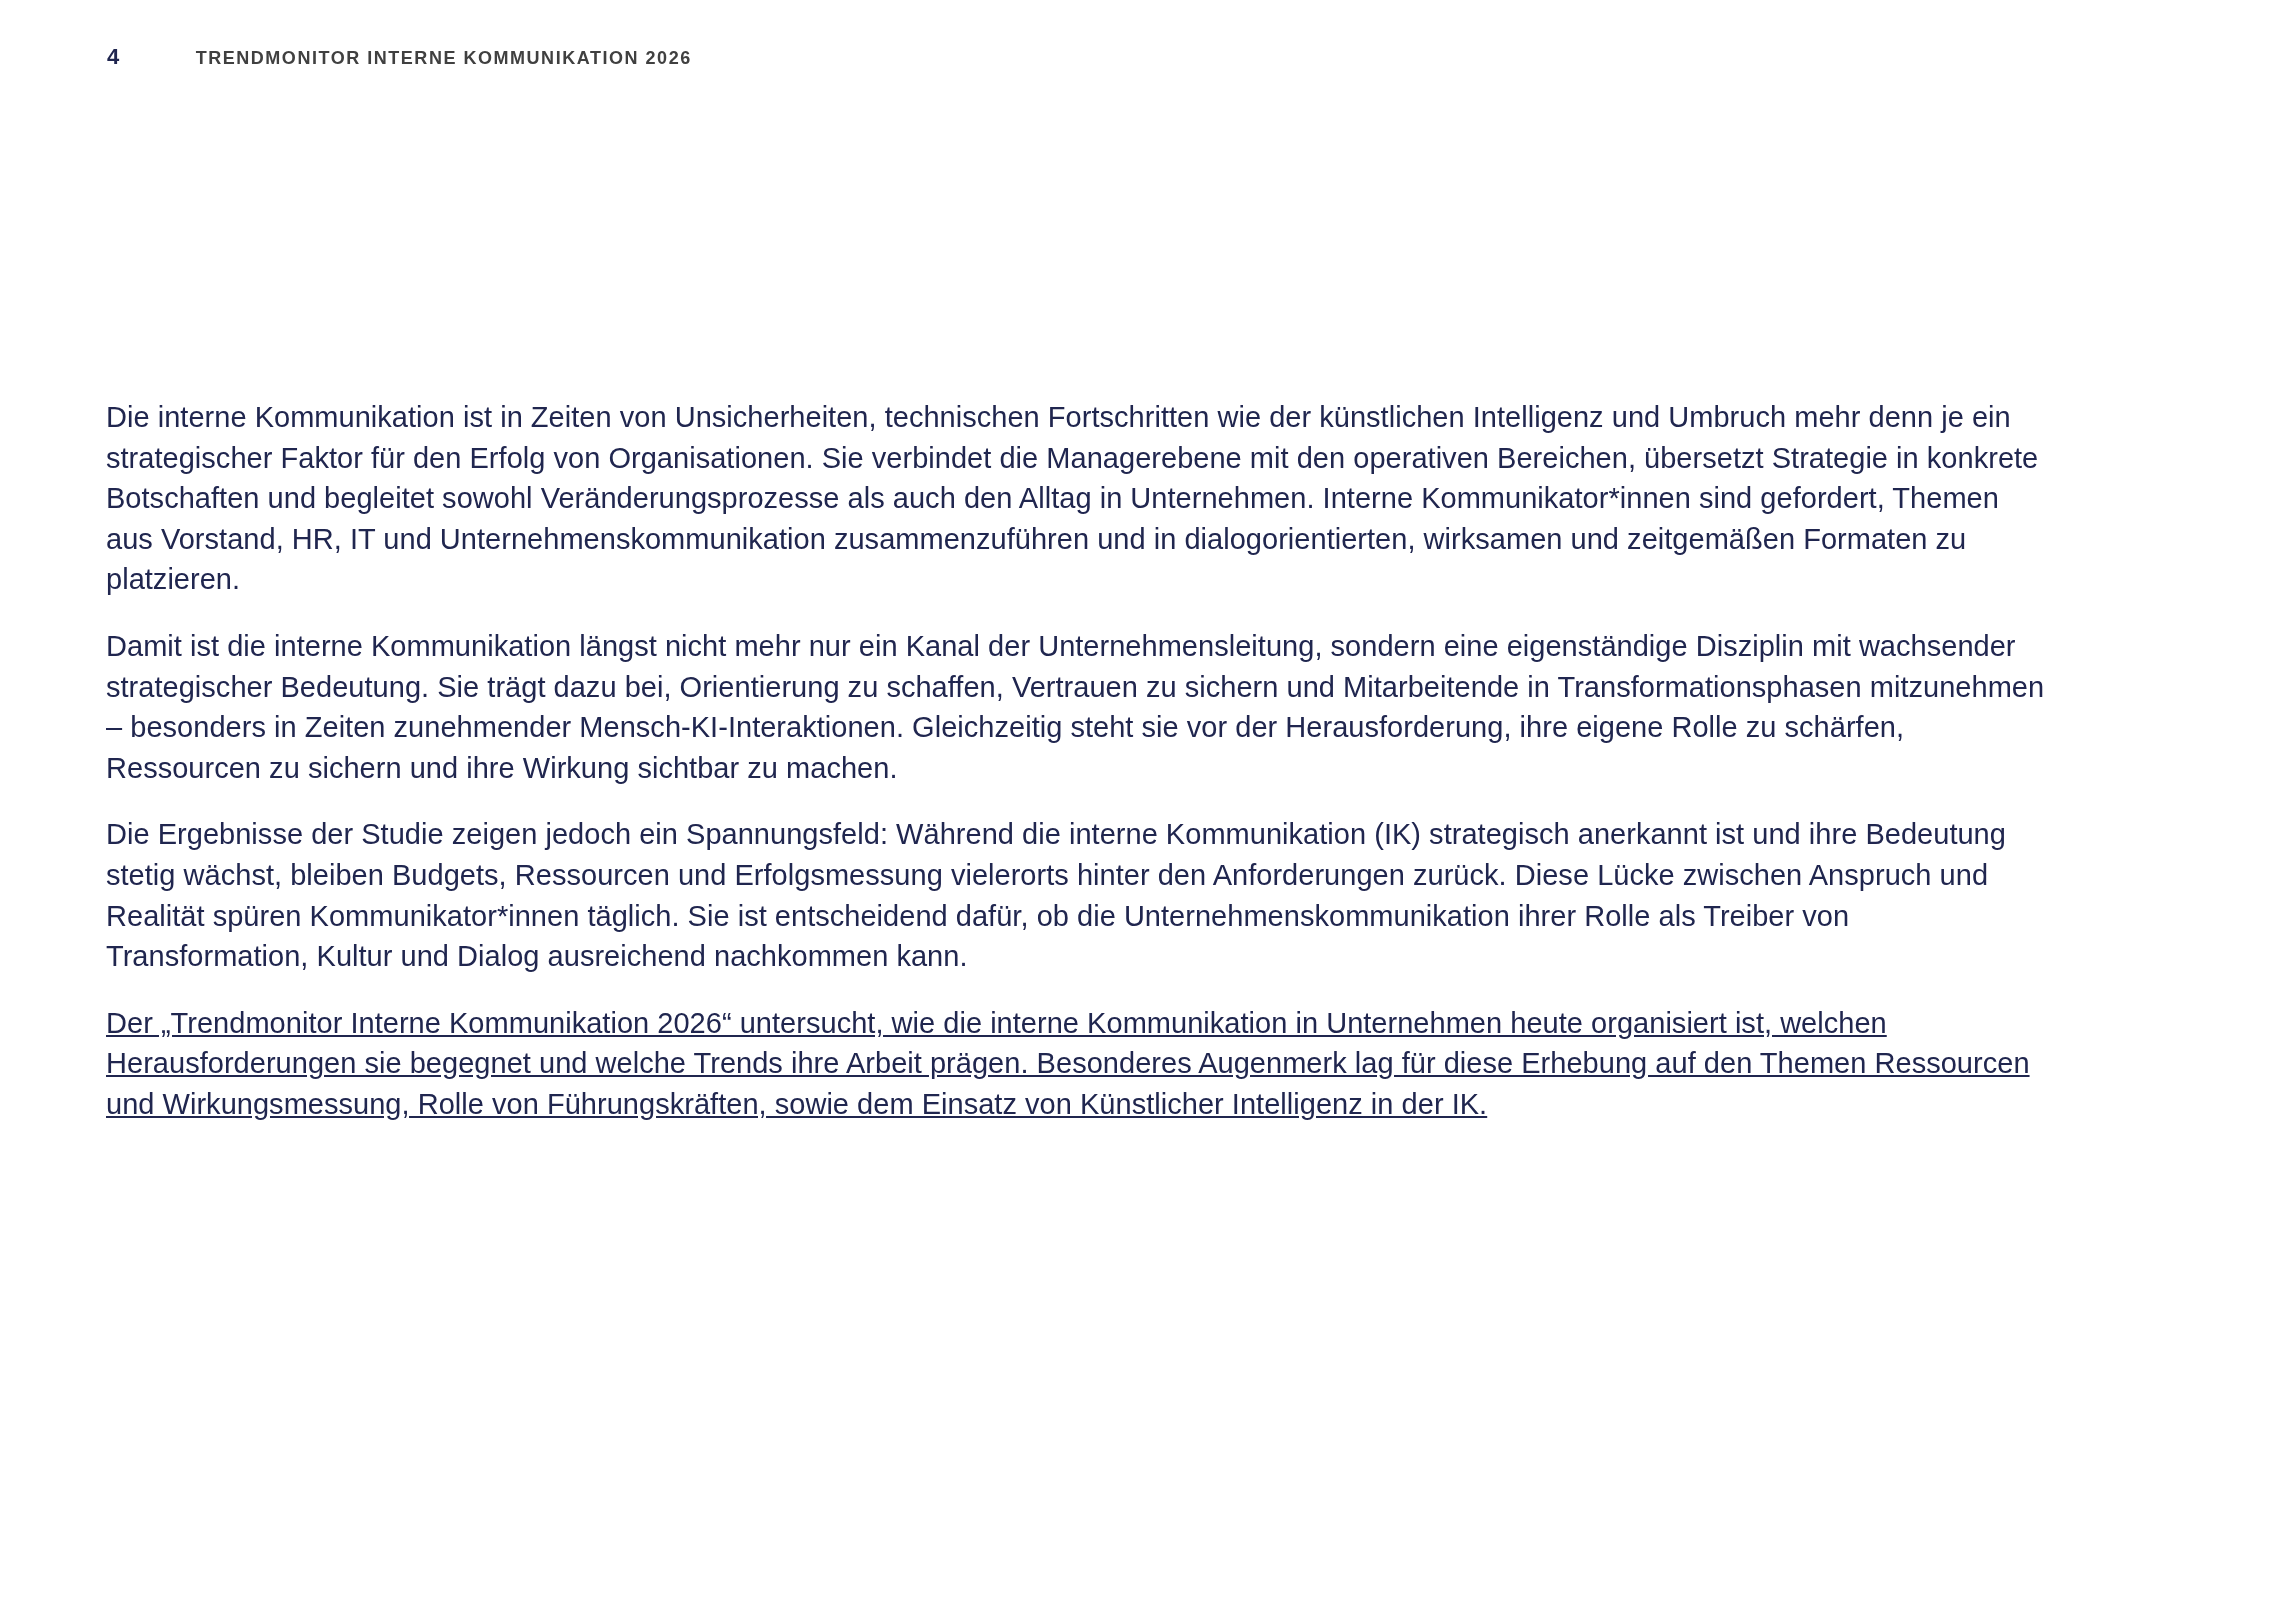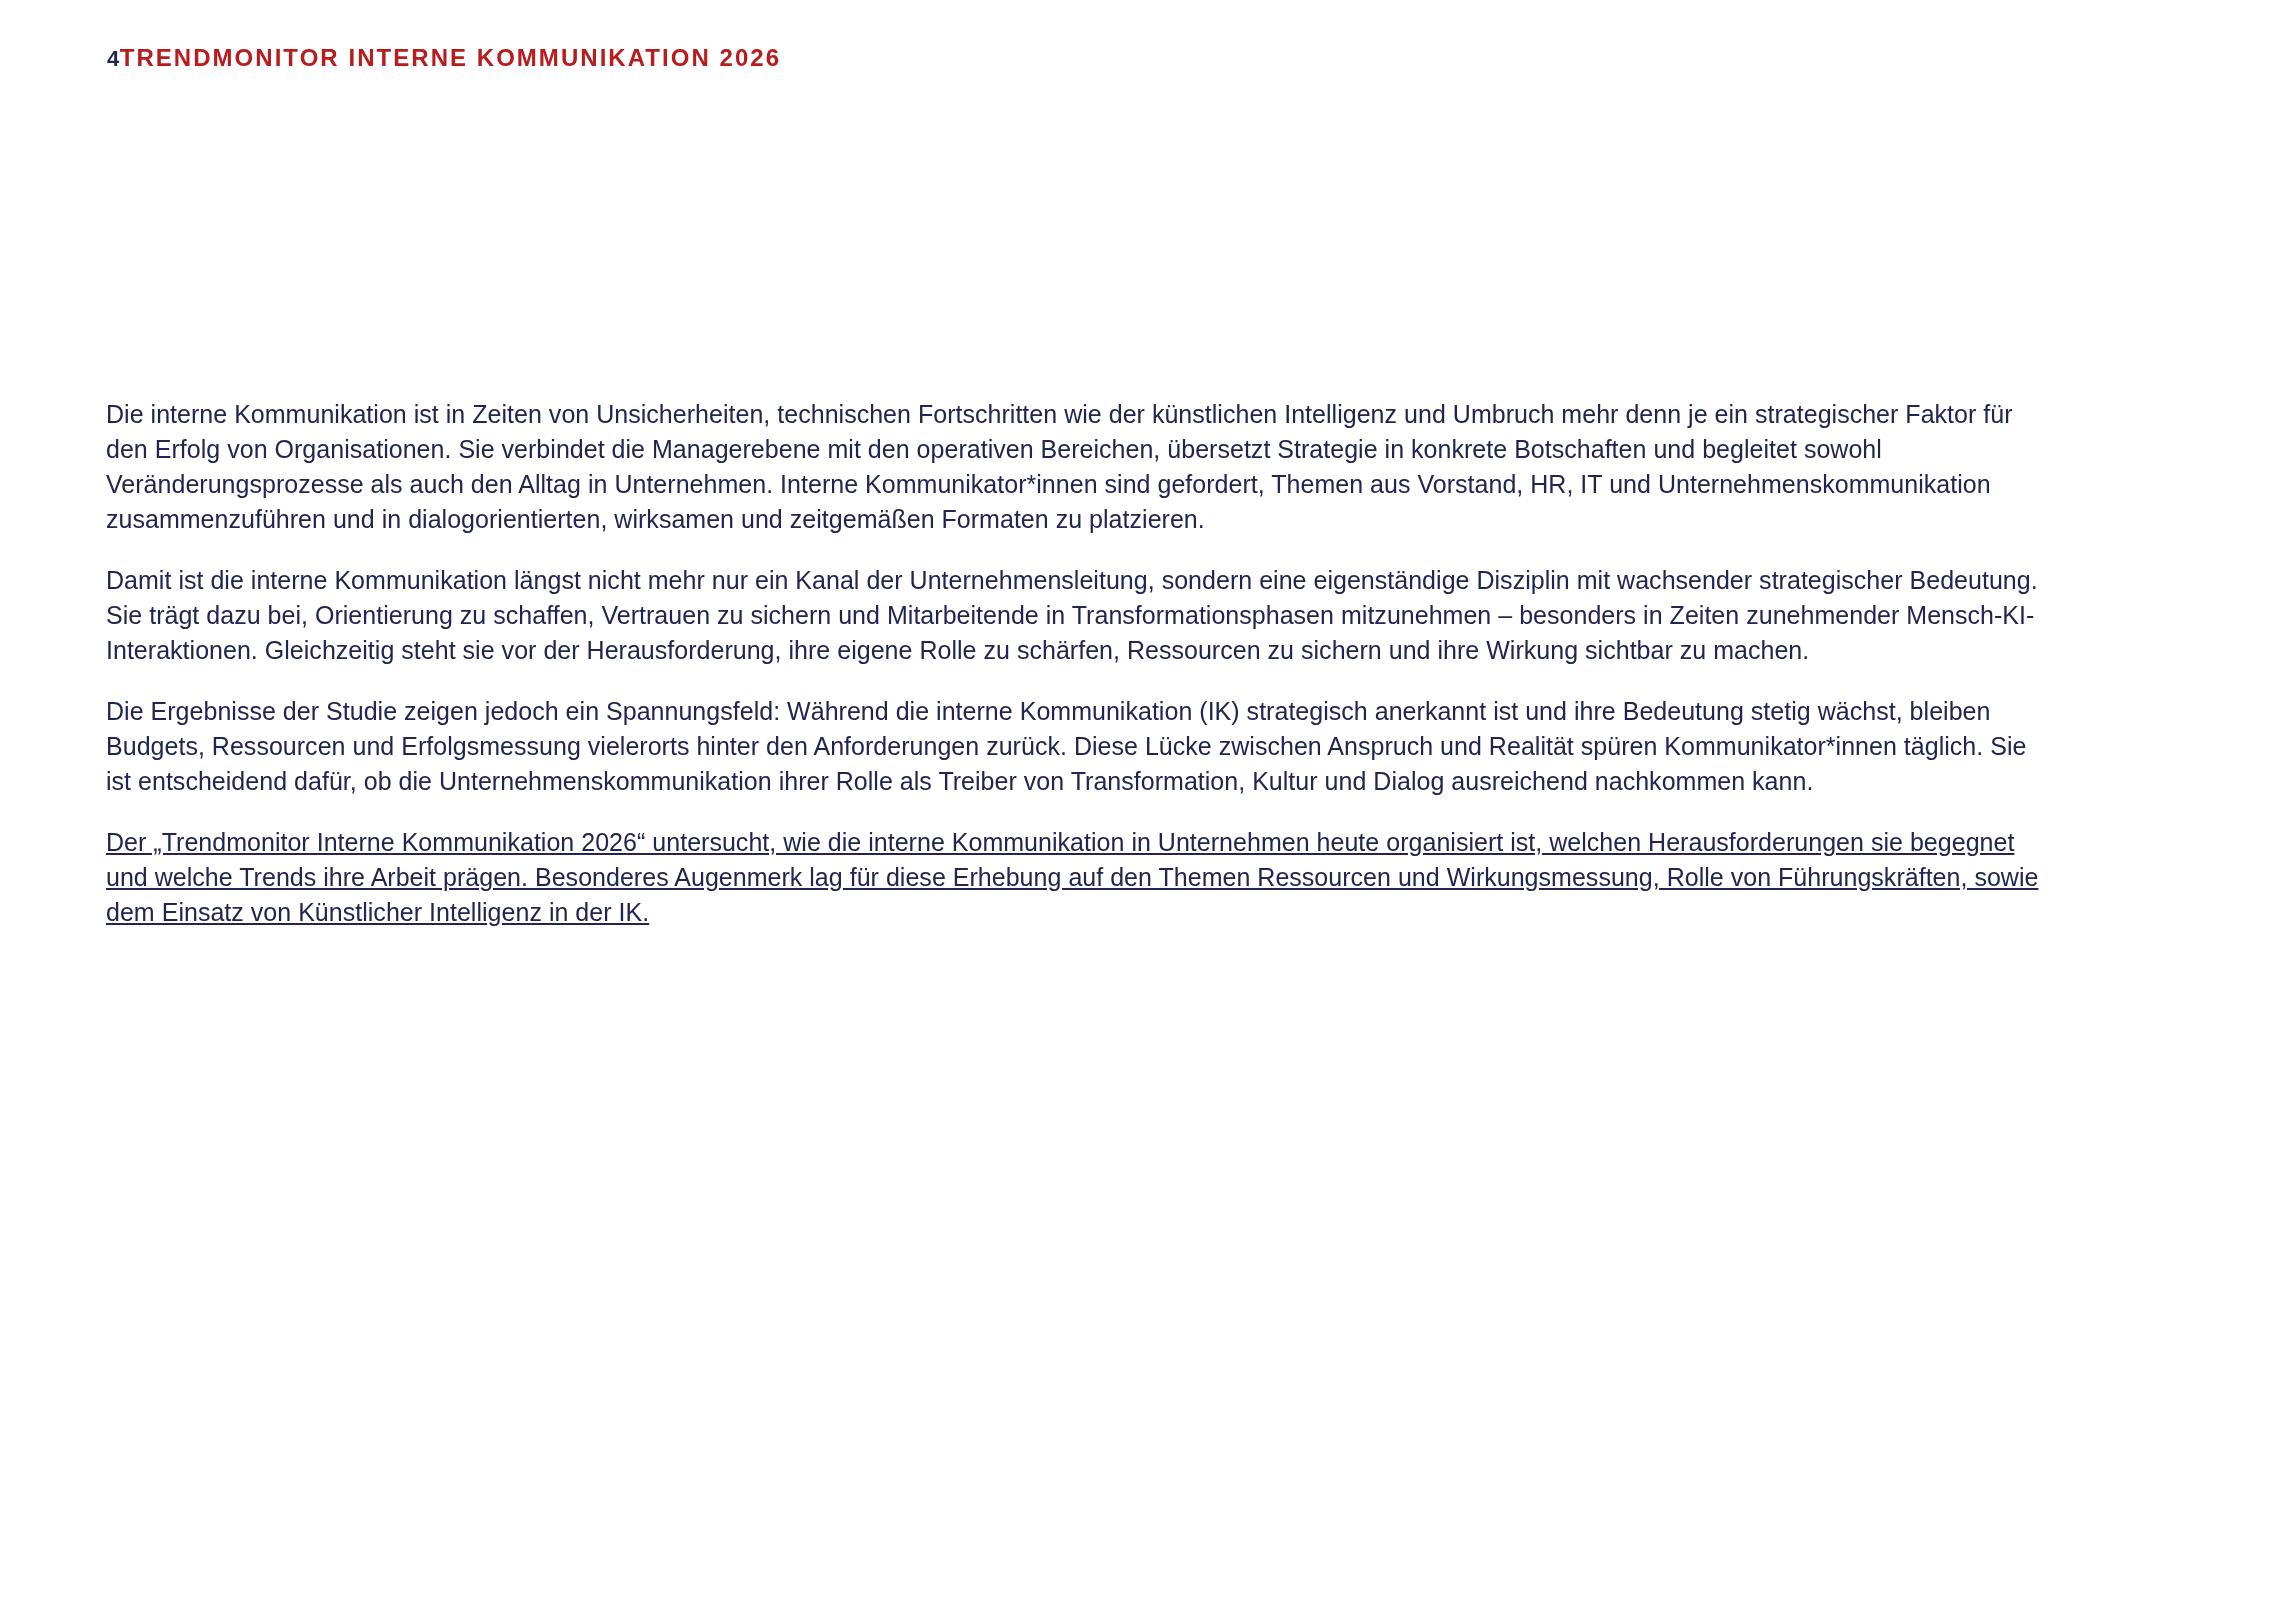--- a/index.html
+++ b/index.html
@@ -36,24 +36,25 @@
   }
 
   .folio {
     font-size: 22px;
     font-weight: 700;
     letter-spacing: 0.02em;
     color: #20264f;
   }
 
   .running-title {
-    font-size: 24px;
+    margin-left: 76px;
+    font-size: 18px;
     font-weight: 600;
     letter-spacing: 0.085em;
-    color: #b91c1c;
+    color: #404040;
     text-transform: uppercase;
   }
 
   
   .section-heading-wrap {
     position: absolute;
     top: 265px;
     left: 106px;
     width: 842px;
   }
@@ -90,21 +91,21 @@
   
   .body-copy {
     position: absolute;
     top: 397px;
     left: 106px;
     width: 1962px;
   }
 
   .body-copy p {
     margin: 0 16px 26px 0;
-    font-size: 25px;
+    font-size: 29px;
     line-height: 1.40;
     font-weight: 400;
     letter-spacing: 0.001em;
     color: #20264f;
     max-width: 1967px;
   }
 
   .body-copy p:last-child {
     margin-bottom: 0;
     text-decoration: underline;

